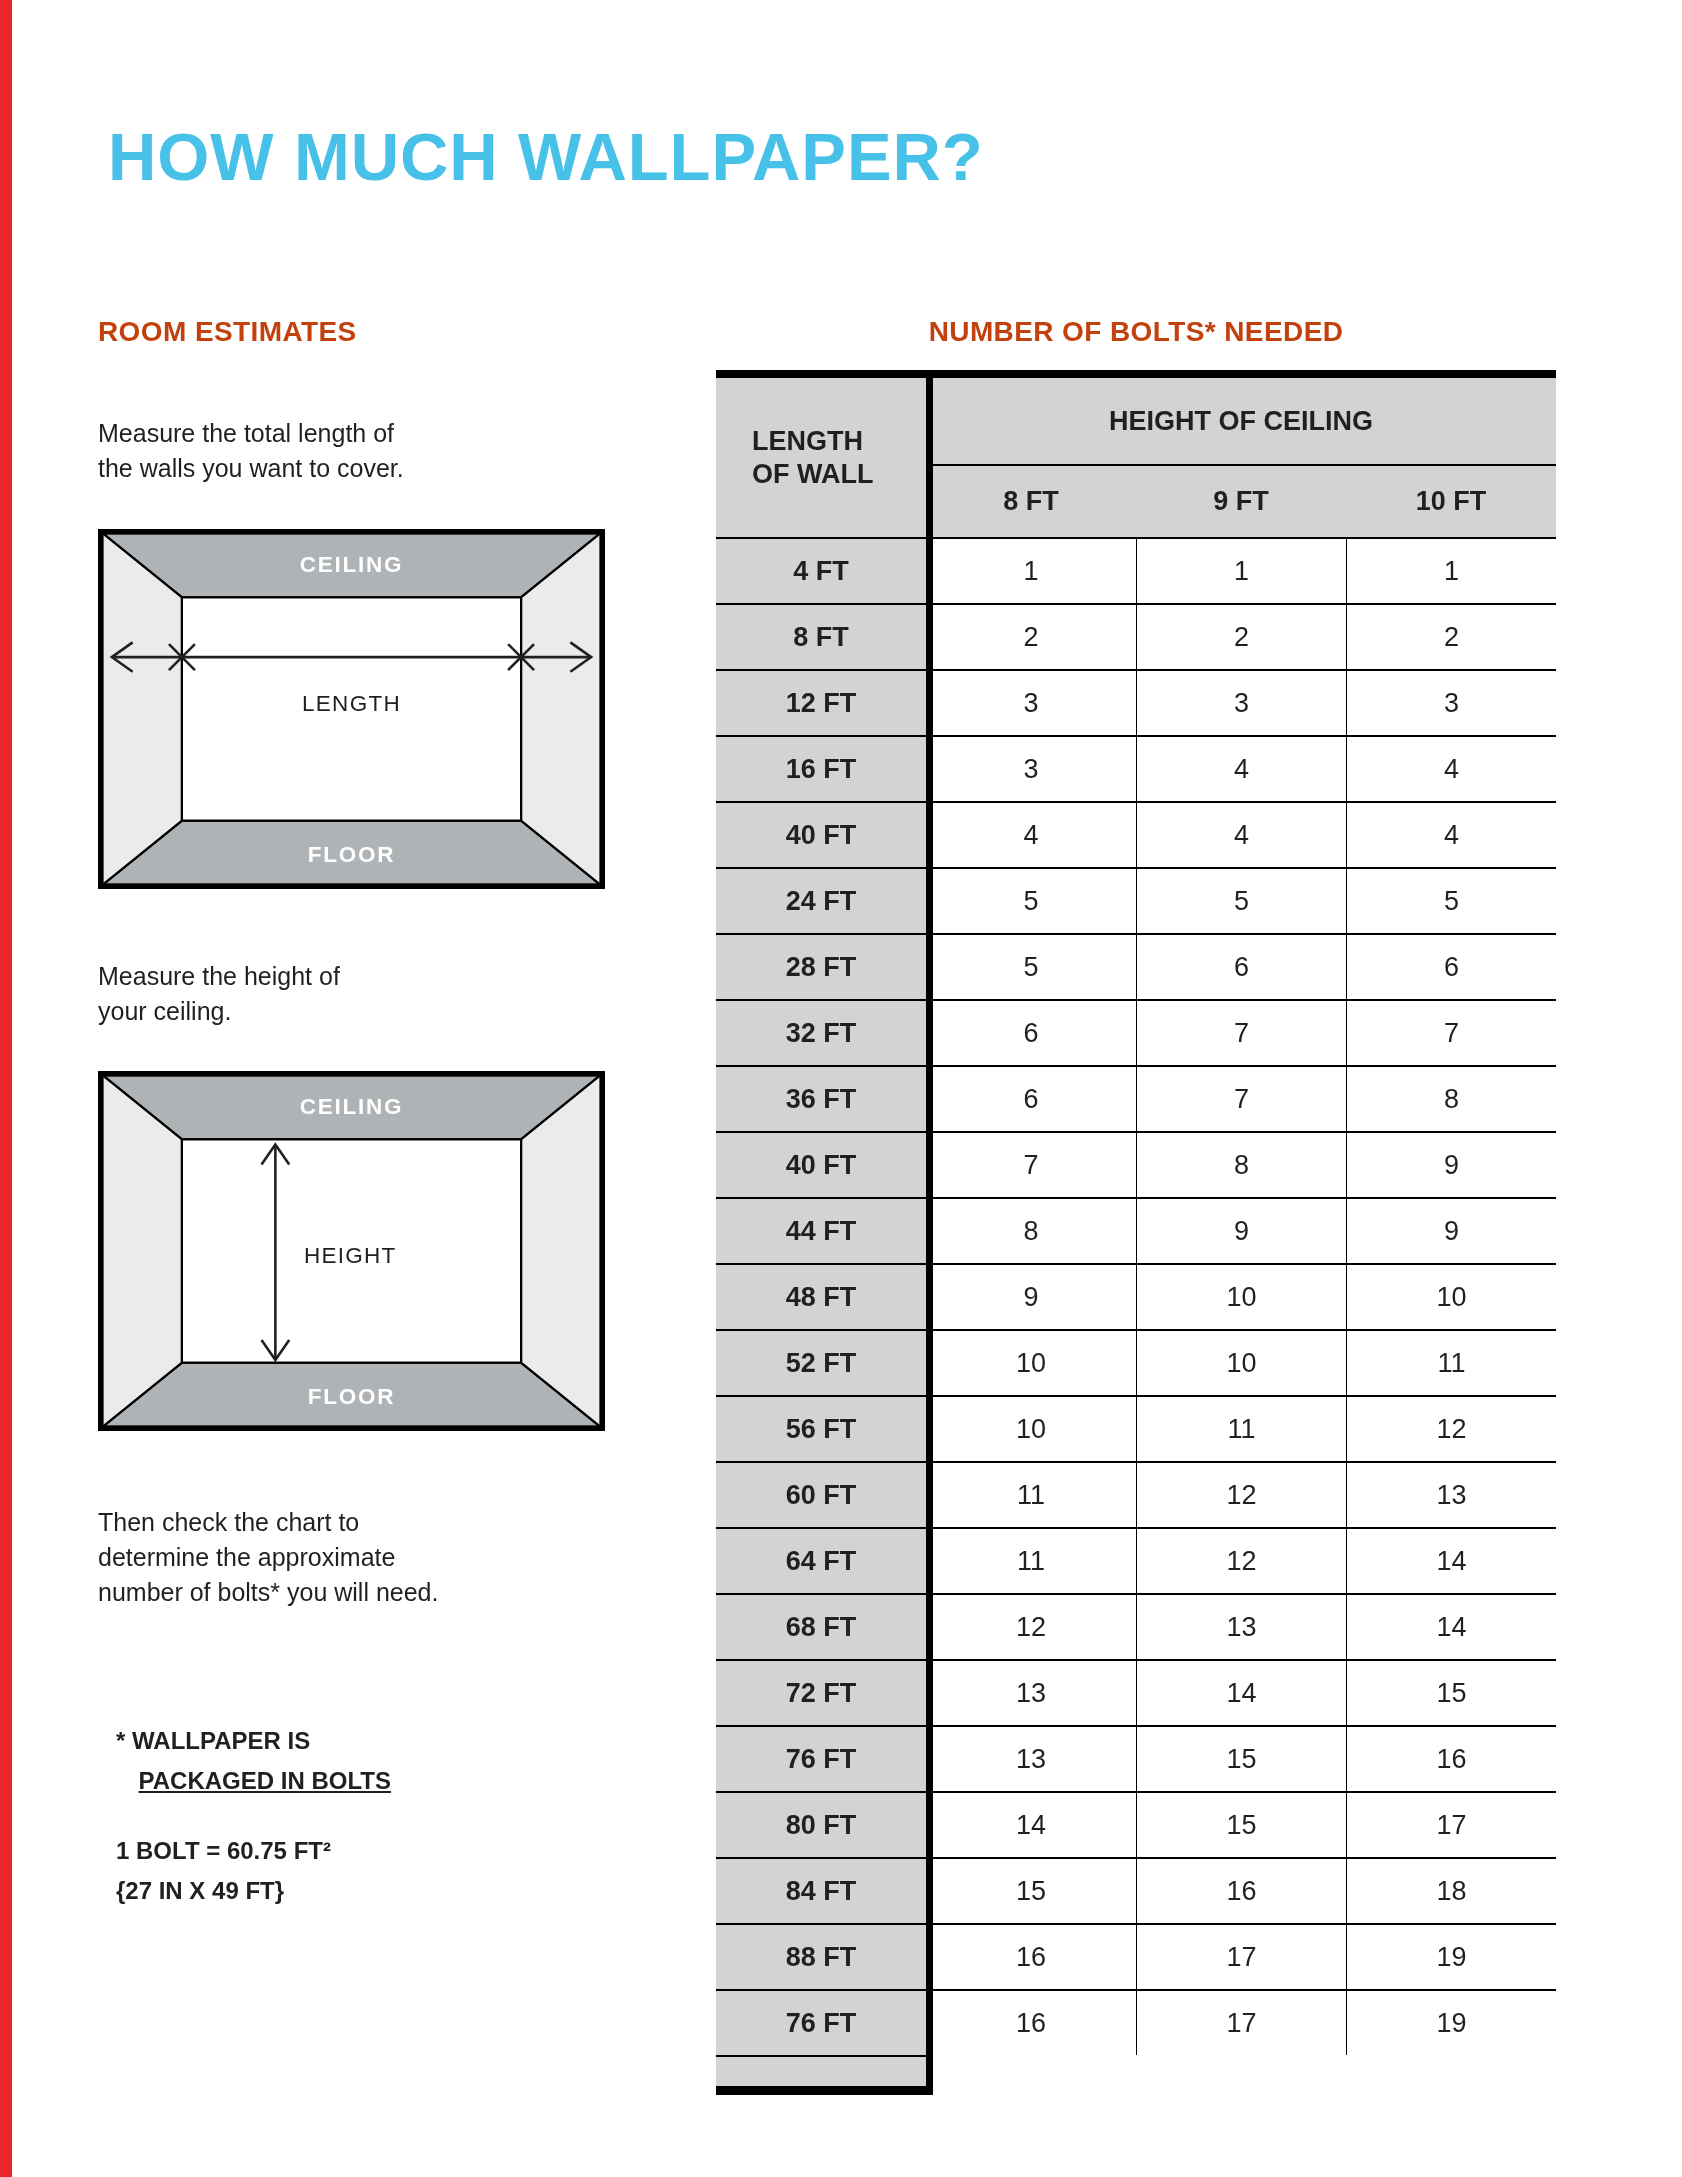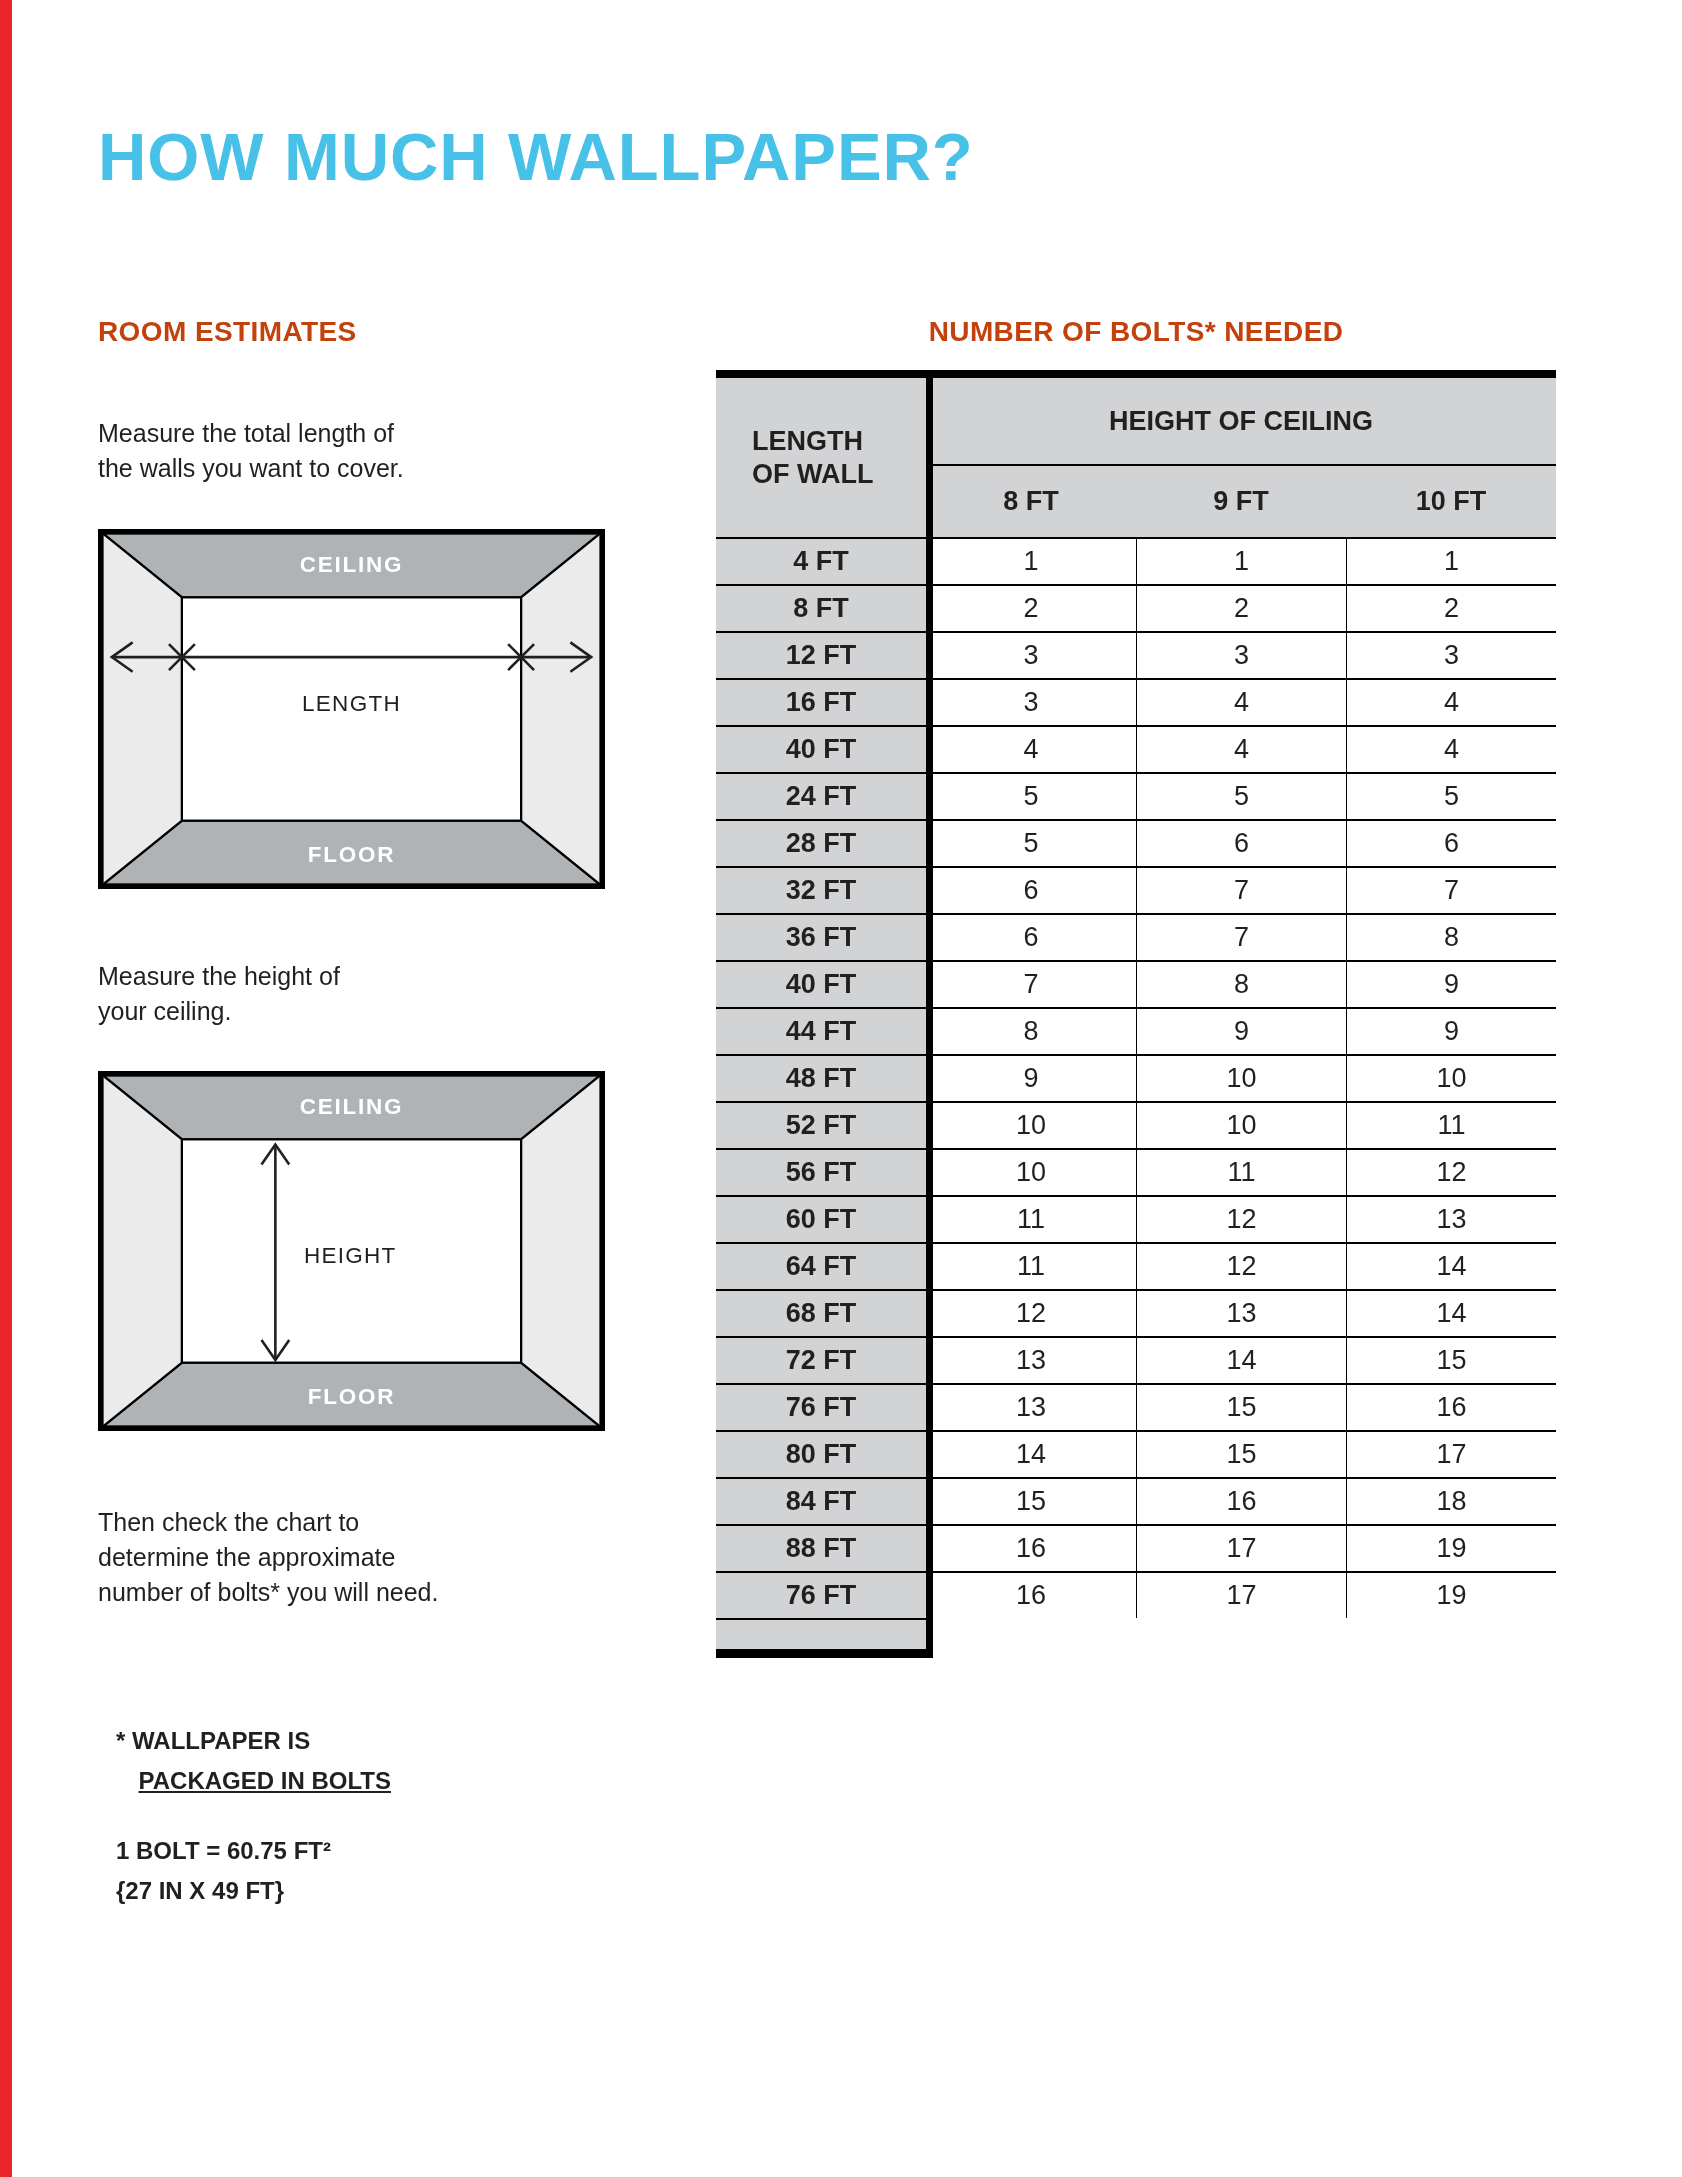--- a/index.html
+++ b/index.html
@@ -1,21 +1,21 @@
 <!DOCTYPE html>
 <html style="font-size:14px"><head>
 <meta charset="utf-8">
 <style>
   html,body{margin:0;padding:0;}
   body{
     width:1683px;height:2177px;position:relative;background:#ffffff;
     font-family:"Liberation Sans",sans-serif;color:#231f20;overflow:hidden;
   }
   .stripe{position:absolute;left:0;top:0;width:12px;height:2177px;background:#e9262b;}
-  .title{position:absolute;left:98px;top:73px;font-size:67px;font-weight:bold;color:#47c1e8;letter-spacing:0.9px;}
+  .title{position:absolute;left:108px;top:73px;font-size:67px;font-weight:bold;color:#47c1e8;letter-spacing:0.9px;}
   .section-heading{position:absolute;font-size:28px;font-weight:bold;color:#c2410c;letter-spacing:0.4px;}
   #room-heading{left:98px;top:316px;}
   #table-heading{left:716px;top:316px;width:840px;text-align:center;}
   .para{position:absolute;left:98px;font-size:25px;line-height:35px;white-space:pre-line;}
   #step1{top:391px;}
   #step2{top:934px;}
   #step3{top:1480px;}
   .diagram{position:absolute;left:98px;width:507px;height:360px;}
   #diagram1{top:529px;}
   #diagram2{top:1071px;}
@@ -24,21 +24,21 @@
   #note1 .indent{padding-left:22.5px;text-decoration:underline;}
   #note2{top:1831px;}
   
   .btable{position:absolute;left:716px;top:370px;width:840px;border-top:8.6px solid #000;}
   .thead{display:grid;grid-template-columns:210px 630px;background:#d1d3d4;height:159px;}
   .th-col1{display:flex;align-items:center;padding-left:36px;font-size:27px;font-weight:bold;line-height:33px;white-space:pre-line;box-sizing:border-box;}
   .th-right{display:flex;flex-direction:column;}
   .group-h{height:86px;display:flex;align-items:center;justify-content:center;font-size:27px;font-weight:bold;border-bottom:2.6px solid #000;}
   .sub-row{flex:1;display:grid;grid-template-columns:210px 210px 210px;}
   .sub{display:flex;align-items:center;justify-content:center;font-size:27px;font-weight:bold;}
-  .trow{display:grid;grid-template-columns:210px 210px 210px 210px;height:47px;border-top:2.6px solid #000;box-sizing:border-box;}
+  .trow{display:grid;grid-template-columns:210px 210px 210px 210px;height:66px;border-top:2.6px solid #000;box-sizing:border-box;}
   .trow .cell{display:flex;align-items:center;justify-content:center;font-size:27px;}
   .cell.len{background:#d1d3d4;font-weight:bold;}
   .trow .cell:nth-child(3),.trow .cell:nth-child(4){border-left:1.7px solid #000;}
   .bottom-ext{width:210px;height:28.5px;background:#d1d3d4;border-top:2.6px solid #000;border-bottom:9.5px solid #000;box-sizing:content-box;}
   .vdiv{position:absolute;left:210px;top:0;bottom:0;width:7px;background:#000;}
   
   .dg-label{font-family:"Liberation Sans",sans-serif;}
 </style>
 </head>
 <body>

